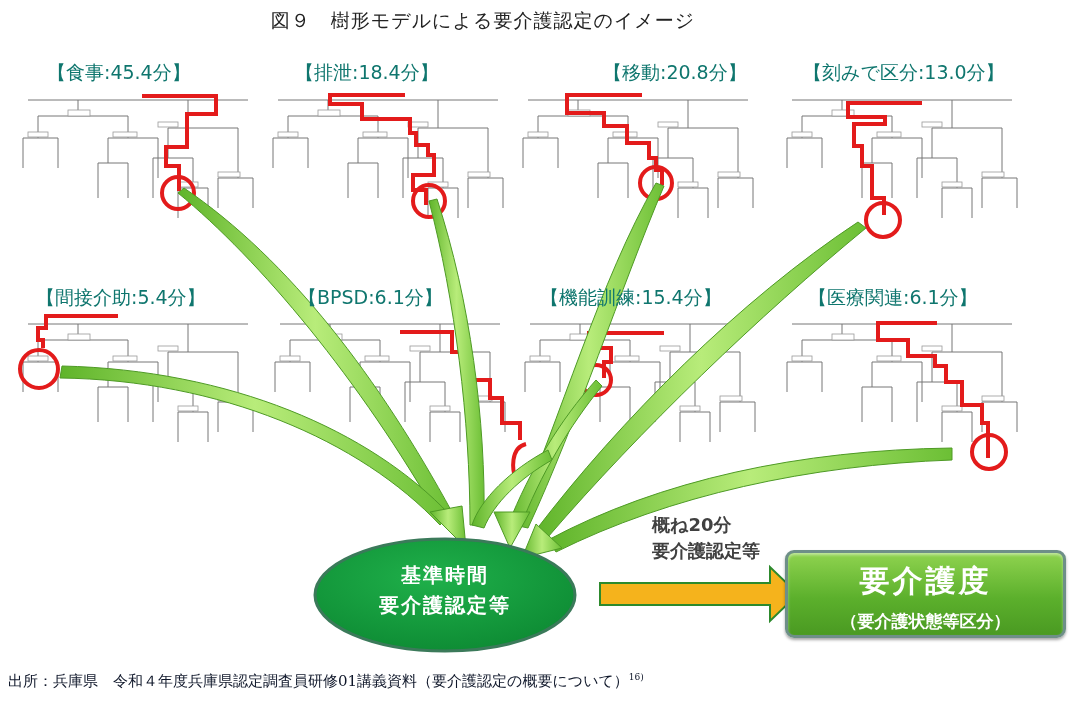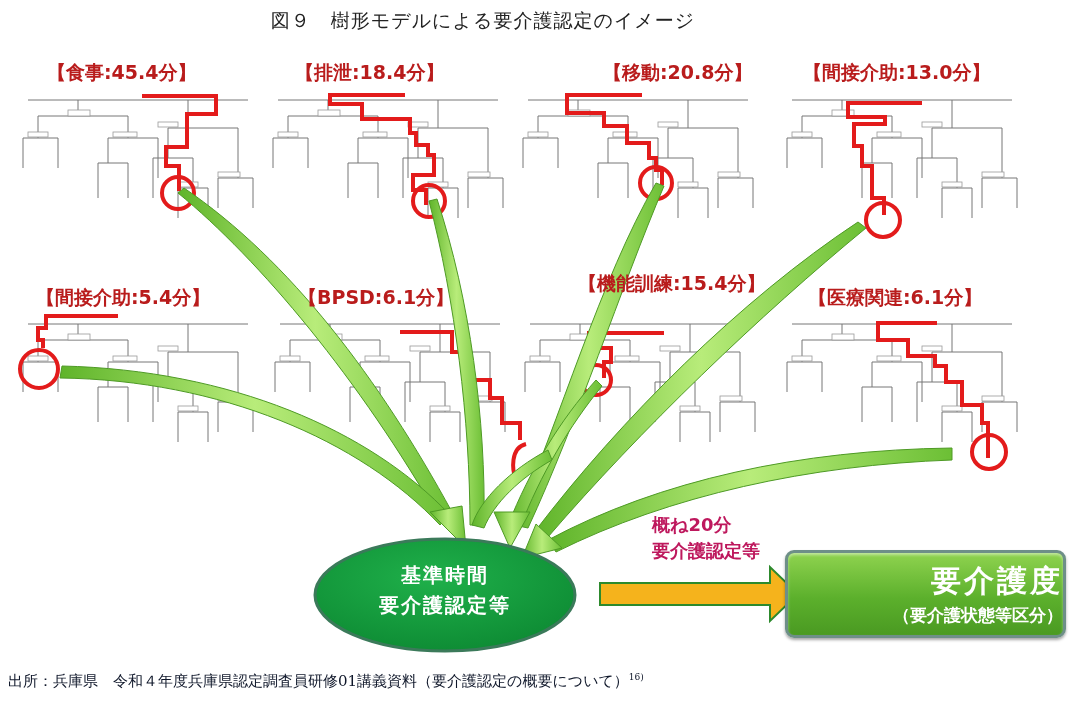--- a/index.html
+++ b/index.html
@@ -1,30 +1,30 @@
 <!DOCTYPE html>
 <html><head>
 <meta charset="utf-8">
 <style>
   html, body { margin:0; padding:0; background:#ffffff; }
   body { width:1074px; height:701px; position:relative; overflow:hidden;
          font-family:"DejaVu Sans", "Liberation Sans", sans-serif; color:#111; }
   .title { position:absolute; top:8px; left:0; width:966px; text-align:center;
            font-family:"DejaVu Serif","Liberation Serif",serif; font-size:19px; letter-spacing:1px; color:#222; }
-  .tree-label { position:absolute; font-size:19px; color:#b91c1c; white-space:nowrap;font-weight:bold; }
+  .tree-label { position:absolute; font-size:19px; color:#0f766e; white-space:nowrap; }
   svg.canvas { position:absolute; left:0; top:0; }
   .ellipse-text { position:absolute; left:330px; top:560px; width:230px; text-align:center;
                   color:#fff; font-weight:bold; font-size:20px; line-height:30px; letter-spacing:2px; }
-  .step-note { position:absolute; left:652px; top:512px; font-weight:bold; font-size:18px; line-height:26px; color:#be185d; }
+  .step-note { position:absolute; left:652px; top:512px; font-weight:bold; font-size:18px; line-height:26px; color:#404040; }
   .result-box { position:absolute; left:785px; top:550px; width:275px; height:82px; border-radius:9px;
                 background:linear-gradient(#8fd34f,#5cb02c 55%,#4a9a22); border:3px solid #6e8f88;
                 box-shadow:0 2px 3px rgba(0,0,0,0.35), inset 0 2px 3px rgba(255,255,255,0.45);
-                text-align:right; color:#fff; font-weight:bold; }
+                text-align:center; color:#fff; font-weight:bold; }
   .result-main { display:block; font-size:30px; margin-top:8px; letter-spacing:3px; }
-  .result-sub { display:block; font-size:17px; margin-top:2px; }
+  .result-sub { display:block; font-size:17px; margin-top:8px; }
   .source { position:absolute; left:8px; top:672px; font-family:"DejaVu Serif","Liberation Serif",serif; font-size:15px; color:#0f172a; }
   .source sup { font-size:9px; }
 </style>
 </head>
 <body>
 
 <div class="title">図９　樹形モデルによる要介護認定のイメージ</div>
 
 <svg class="canvas" width="1074" height="701" viewBox="0 0 1074 701">
   <defs>
@@ -109,24 +109,24 @@
   </g>
 
   <ellipse cx="445" cy="595" rx="130" ry="56" fill="url(#ellGrad)" stroke="#3b7a5a" stroke-width="3"></ellipse>
 
   <path d="M600 583 H770 V567 L798 594 L770 621 V605 H600 Z" fill="#f5b31c" stroke="#2d8a2d" stroke-width="2"></path>
 </svg>
 
 <div class="tree-label" style="left:47px;top:60px;">【食事:45.4分】</div>
 <div class="tree-label" style="left:295px;top:60px;">【排泄:18.4分】</div>
 <div class="tree-label" style="left:562px;top:60px;margin-left:41px;">【移動:20.8分】</div>
-<div class="tree-label" style="left:803px;top:60px;">【間接介助:13.0分】</div>
+<div class="tree-label" style="left:803px;top:60px;">【刻みで区分:13.0分】</div>
 <div class="tree-label" style="left:36px;top:285px;text-align:center;">【間接介助:5.4分】</div>
 <div class="tree-label" style="left:298px;top:285px;">【BPSD:6.1分】</div>
-<div class="tree-label" style="left:540px;top:271px;margin-left:38px;">【機能訓練:15.4分】</div>
+<div class="tree-label" style="left:540px;top:285px;">【機能訓練:15.4分】</div>
 <div class="tree-label" style="left:808px;top:285px;">【医療関連:6.1分】</div>
 
 <div class="ellipse-text">
   <div>基準時間</div>
   <div>要介護認定等</div>
 </div>
 
 <div class="step-note">
   <div>概ね20分</div>
   <div>要介護認定等</div>

